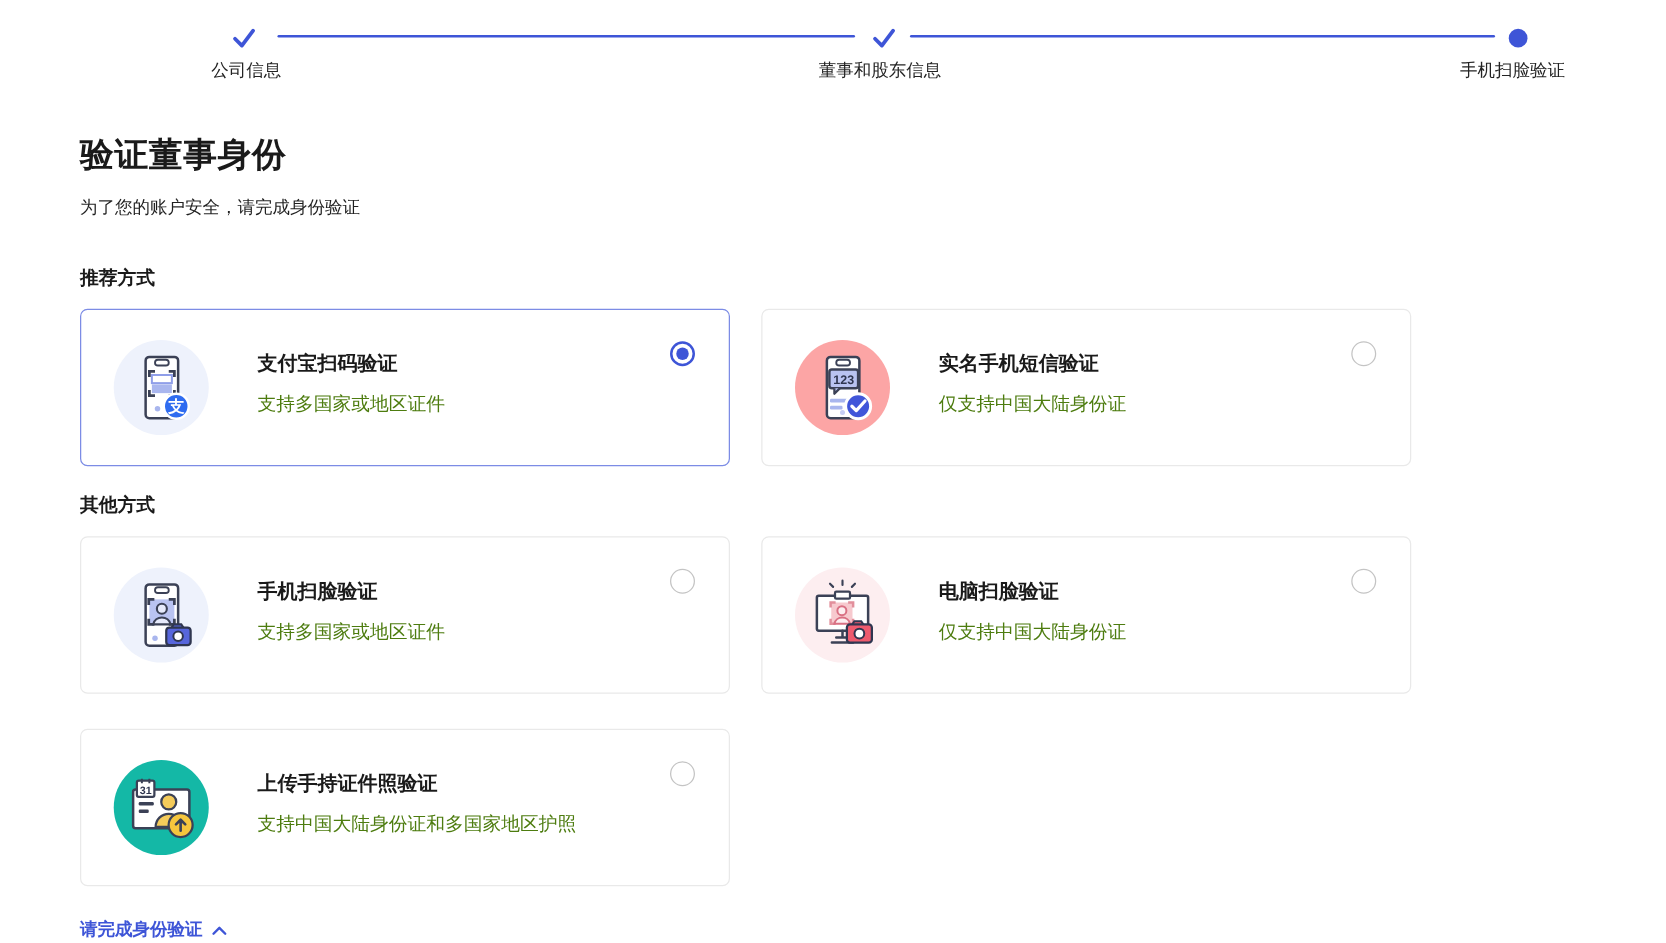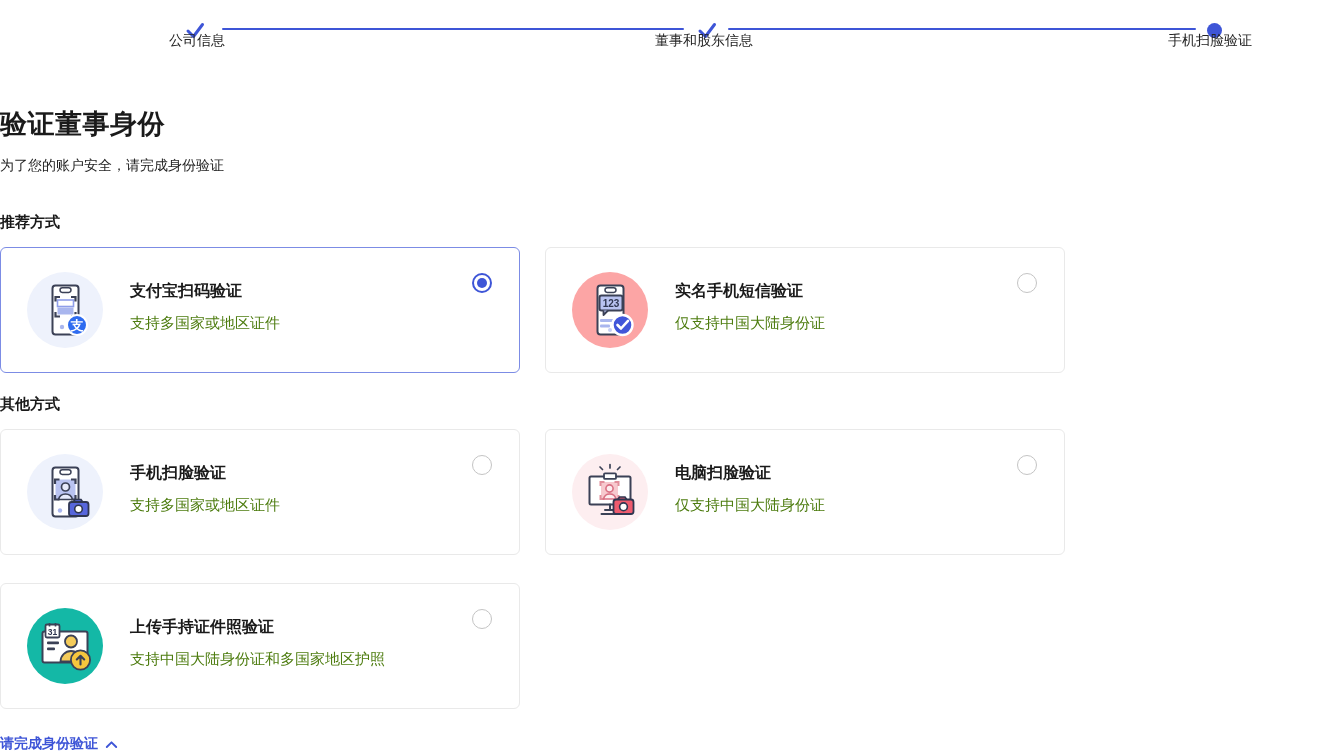--- a/index.html
+++ b/index.html
@@ -10,45 +10,45 @@
   .stepper { position: relative; height: 70px; }
   .step-line { position: absolute; top: 28px; height: 2px; background: #3e55d7; border-radius: 1px; }
   .step-line.l1 { left: 222px; width: 462px; }
   .step-line.l2 { left: 728px; width: 468px; }
   .step-marker { position: absolute; top: 17px; width: 26px; height: 26px;
     display: flex; align-items: center; justify-content: center; }
   .step-marker.m1 { left: 182px; }
   .step-marker.m2 { left: 694px; }
   .step-marker.m3 { left: 1201px; }
   .step-dot { width: 15px; height: 15px; border-radius: 50%; background: #3e55d7; }
-  .step-label { position: absolute; top: 32px; transform: translateX(-50%);
+  .step-label { position: absolute; top: 48px; transform: translateX(-50%);
     font-size: 14px; color: #232323; white-space: nowrap; }
   .step-label.s1 { left: 197px; }
   .step-label.s2 { left: 704px; text-align: right; }
   .step-label.s3 { left: 1210px; }
 
   
-  .main { }
+  .main { padding-left: 64px; }
   .page-title { margin-top: 36px; font-size: 27px; font-weight: bold; letter-spacing: .5px; }
   .page-subtitle { margin-top: 15px; font-size: 14px; color: #1f1f1f; }
   .section-heading { margin-top: 38px; font-size: 15px; font-weight: bold; }
   .section-heading.other { margin-top: 22px; }
 
   .cards-row { margin-top: 15px; display: flex; gap: 25px; }
   .cards-row.third { margin-top: 28px; }
 
   .method-card { position: relative; width: 520px; height: 126px;
     border: 1px solid #e9e9e9; border-radius: 6px; background: #fff;
     display: flex; align-items: center; padding-left: 26px; cursor: pointer; }
   .method-card.selected { border: 1px solid #7c8ce5; }
 
   .icon-circle { width: 76px; height: 76px; border-radius: 50%; flex: 0 0 76px;
     display: flex; align-items: center; justify-content: center; }
 
-  .method-text { margin-left: 27px; margin-top: -6px; }
+  .method-text { margin-left: 39px; margin-top: -6px; }
   .method-title { font-size: 16px; font-weight: bold; color: #1a1a1a; }
   .method-desc { margin-top: 12px; font-size: 15px; color: #4d7c0f; }
 
   .radio { position: absolute; top: 25px; right: 27px; width: 20px; height: 20px;
     border-radius: 50%; border: 1px solid #c4c4c4; background: #fff; }
   .method-card.selected .radio { border: 2px solid #3e55d7; }
   .method-card.selected .radio::after { content: ""; position: absolute; left: 50%; top: 50%;
     width: 10px; height: 10px; margin: -5px 0 0 -5px; border-radius: 50%; background: #3e55d7; }
 
   .collapse-link { margin-top: 26px; display: inline-flex; align-items: center; gap: 7px;

